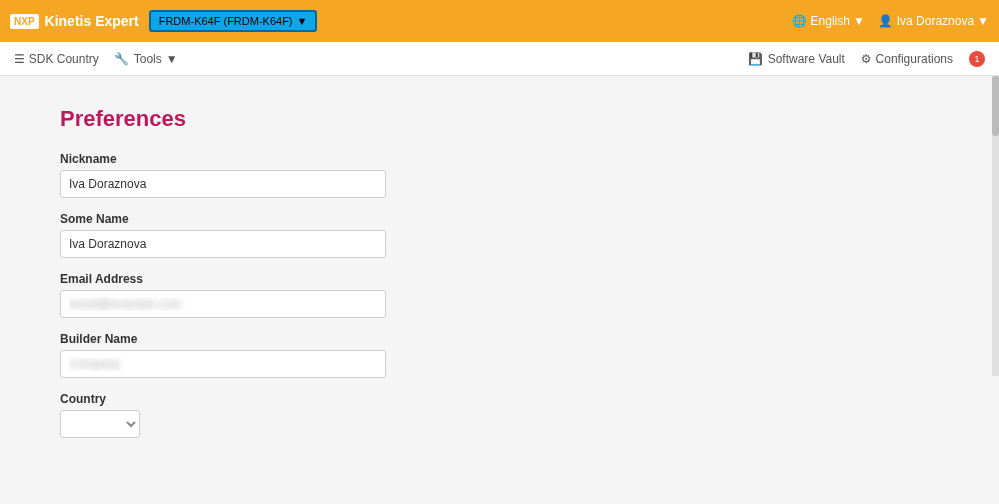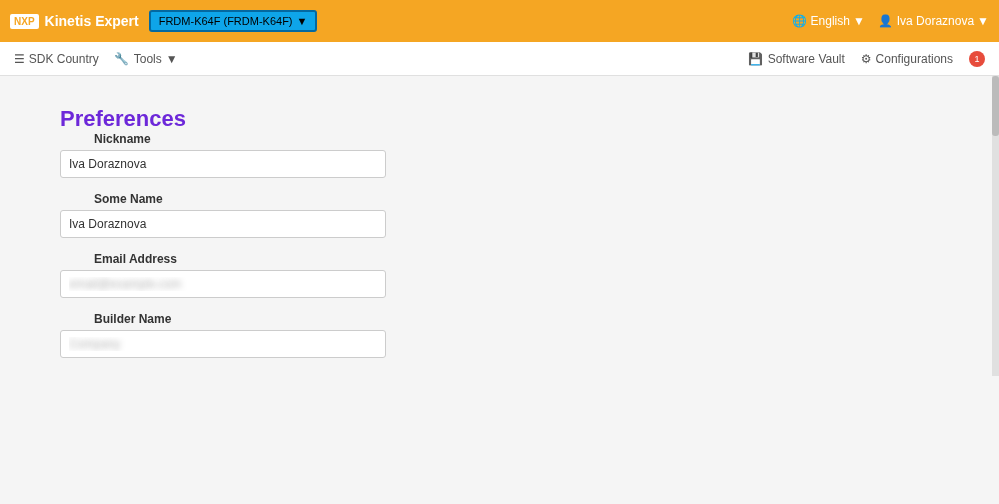--- a/index.html
+++ b/index.html
@@ -66,26 +66,27 @@
 
     
     .main-content {
       flex: 1;
       background: #f5f5f5;
       padding: 30px 60px;
     }
     .page-title {
       font-size: 22px;
       font-weight: bold;
-      color: #6d28d9;
+      color: #be185d;
+      margin-bottom: 20px;
     }
 
     
     .form-group { margin-bottom: 14px; }
-    .form-label { display: block; font-size: 12px; font-weight: bold; color: #333; margin-bottom: 4px; margin-left: 34px; }
+    .form-label { display: block; font-size: 12px; font-weight: bold; color: #333; margin-bottom: 4px; }
     .form-input {
       width: 326px;
       height: 28px;
       border: 1px solid #ccc;
       border-radius: 3px;
       padding: 4px 8px;
       font-size: 12px;
       background: #fff;
       color: #333;
     }
@@ -190,18 +191,29 @@
     <label class="form-label">Email Address</label>
     <input type="text" class="form-input blurred" value="email@example.com" style="">
   </div>
 
   <div class="form-group">
     <label class="form-label">Builder Name</label>
     <input type="text" class="form-input blurred" value="Company" style="">
   </div>
 
 
+  <div class="form-group">
+    <label class="form-label">Country</label>
+    <div class="form-select-wrapper">
+      <select class="form-select">
+        <option value=""></option>
+        <option value="us">United States</option>
+        <option value="uk">United Kingdom</option>
+        <option value="de">Germany</option>
+      </select>
+    </div>
+  </div>
 
 </div>
 
 <div class="scrollbar">
   <div class="scrollbar-thumb"></div>
 </div>
 
 </body></html>

